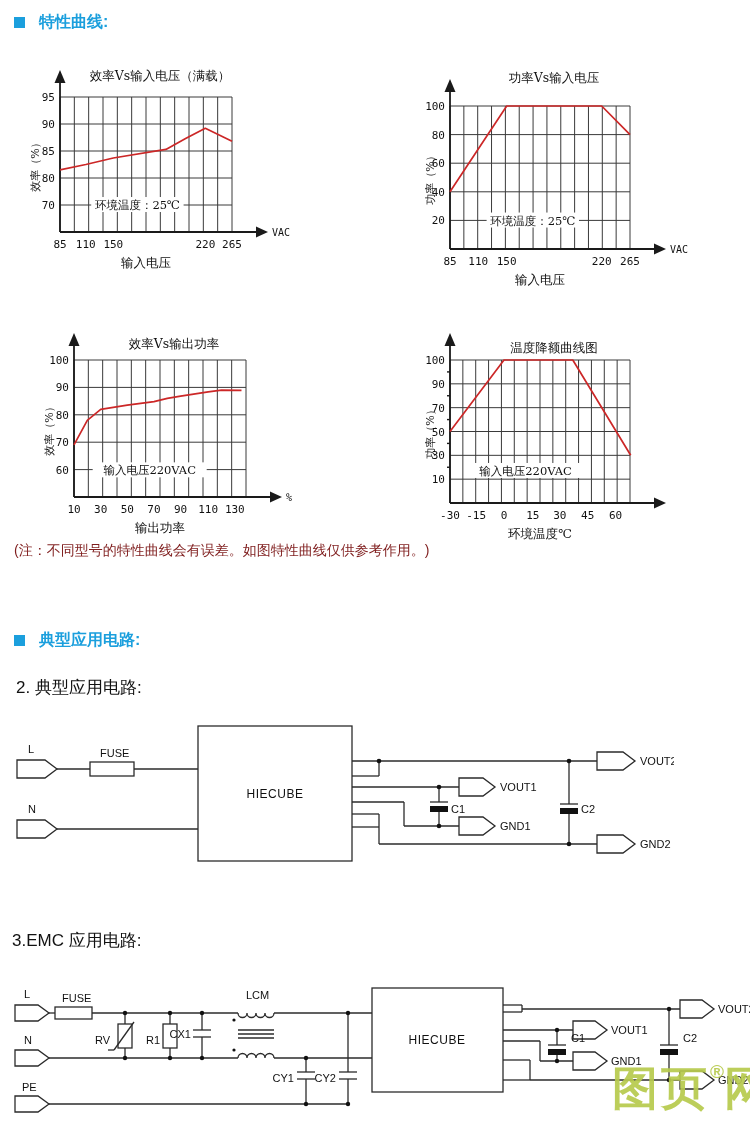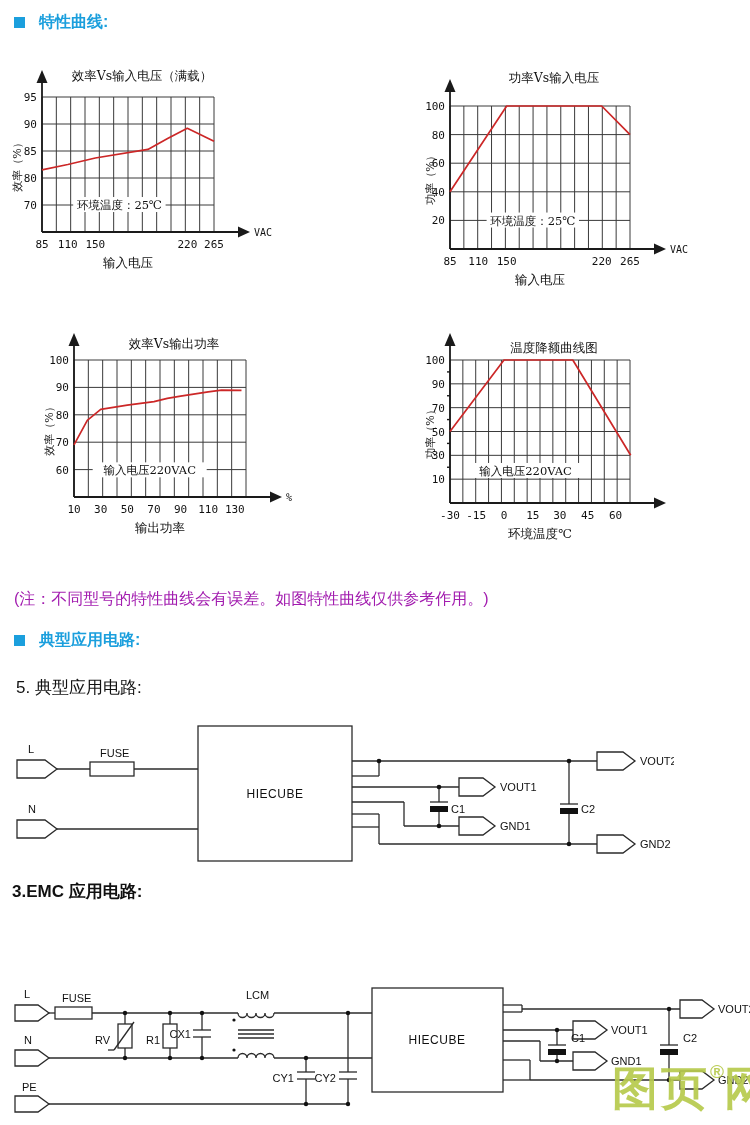--- a/index.html
+++ b/index.html
@@ -3,26 +3,26 @@
 <meta charset="utf-8">
 <style>
   html,body{margin:0;padding:0;background:#fff;}
   .sheet{position:relative;width:750px;height:1125px;background:#ffffff;overflow:hidden;
          font-family:"Liberation Sans","DejaVu Sans",sans-serif;color:#1a1a1a;}
   .sec-header{position:absolute;display:flex;align-items:center;gap:14px;
               font-size:16px;font-weight:bold;color:#1b9fdd;}
   .sec-header .sq{width:11px;height:11px;background:#1b9fdd;display:inline-block;}
   .hdr1{left:14px;top:12px;justify-content:flex-end;}
   .hdr2{left:14px;top:630px;}
-  .note{position:absolute;left:14px;top:589px;font-size:16px;color:#a21caf;}
+  .note{position:absolute;left:14px;top:542px;font-size:14px;color:#7f1d1d;}
   .circ-label{position:absolute;font-size:17px;color:#111;}
   .lbl1{left:16px;top:676px;}
-  .lbl3{left:12px;top:880px;font-weight:bold;}
+  .lbl3{left:12px;top:929px;}
   .chart{position:absolute;}
-  .chart.c0{left:12px;top:52px;}
+  .chart.c0{left:30px;top:52px;}
   .chart.c1{left:425px;top:66px;}
   .chart.c2{left:44px;top:328px;}
   .chart.c3{left:425px;top:328px;text-align:right;}
   svg text{fill:#111;}
   .circ{position:absolute;}
   .circ1{left:12px;top:712px;}
   .circ2{left:10px;top:986px;}
   .wire line,.wire path{stroke:#2b2b2b;stroke-width:1.3;fill:none;}
   .wire rect.comp{stroke:#2b2b2b;stroke-width:1.3;fill:#fff;}
   .wire rect.fillc{fill:#111;stroke:none;}
@@ -222,21 +222,21 @@
         <text x="100.6" y="146.97" text-anchor="middle" font-size="11.5" font-family="'DejaVu Serif',serif">输入电压220VAC</text>
       </svg></div>
 
   <div class="note">(注：不同型号的特性曲线会有误差。如图特性曲线仅供参考作用。)</div>
 
   <div class="sec-header hdr2">
     <span class="sq"></span>
     <span>典型应用电路:</span>
   </div>
 
-  <div class="circ-label lbl1">5.  典型应用电路:</div>
+  <div class="circ-label lbl1">2.  典型应用电路:</div>
 
   <svg class="circ circ1" width="662" height="168" viewBox="0 0 662 168">
     <g class="wire">
 
       <polygon class="conn" points="5,48 33,48 45,57 33,66 5,66"></polygon>
       <line x1="45" y1="57" x2="78" y2="57"></line>
       <rect class="comp" x="78" y="50" width="44" height="14"></rect>
       <line x1="122" y1="57" x2="186" y2="57"></line>
 
       <polygon class="conn" points="5,108 33,108 45,117 33,126 5,126"></polygon>

